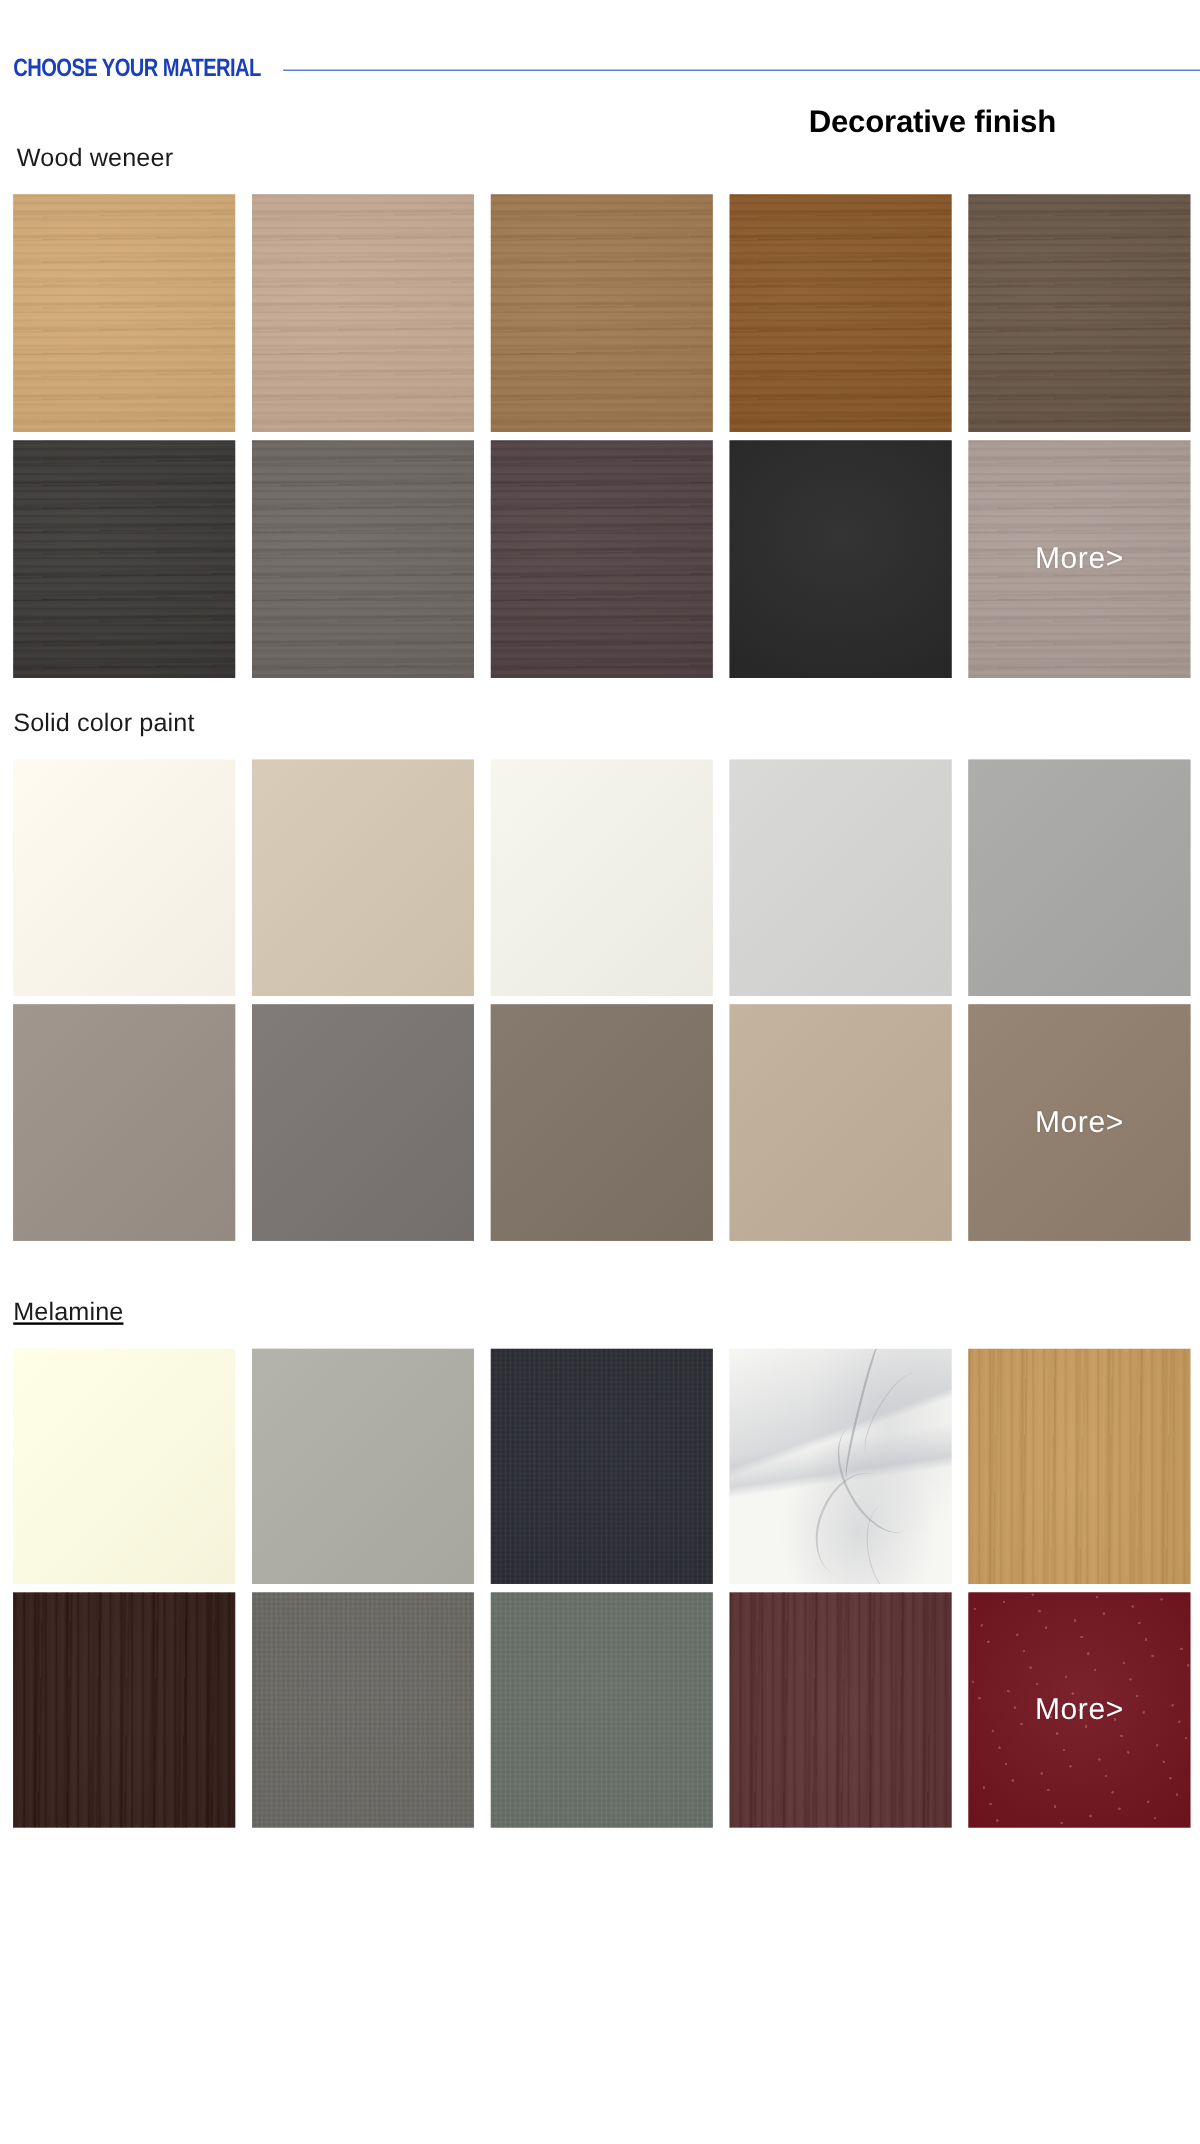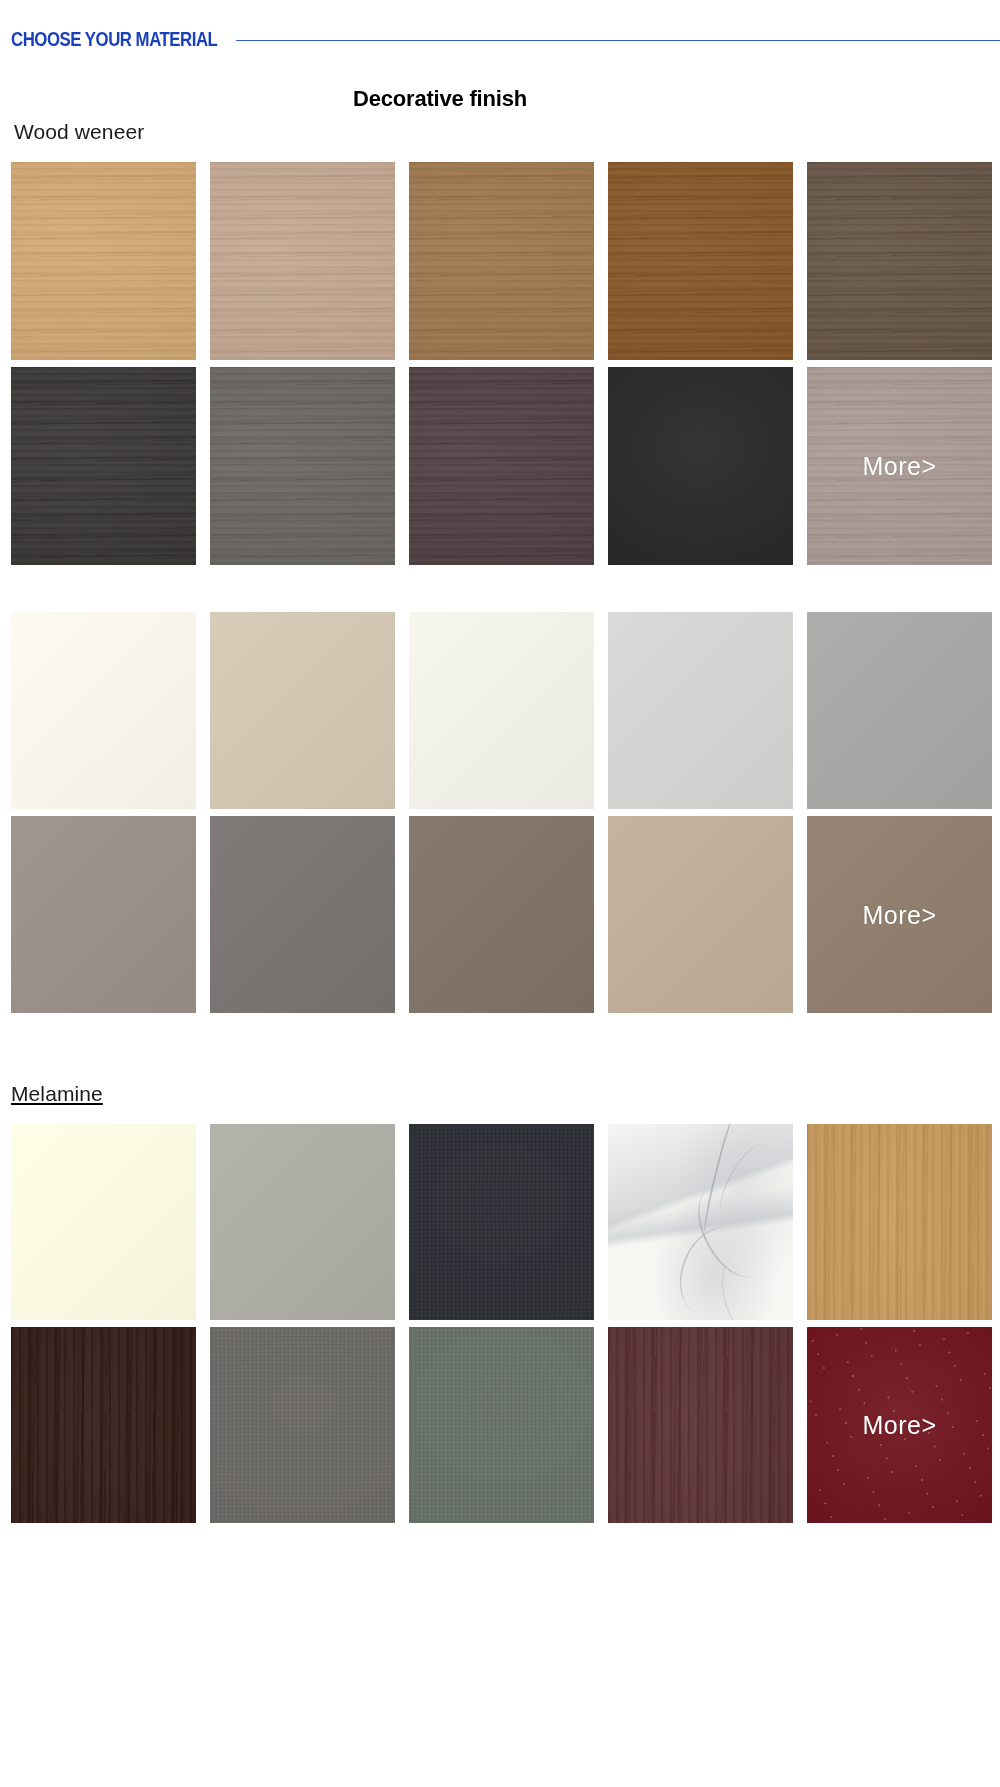--- a/index.html
+++ b/index.html
@@ -4,38 +4,38 @@
 <style>
   * { box-sizing: border-box; margin:0; padding:0; }
   html,body { background:#ffffff; }
   body {
     width:1000px; height:1787px; position:relative;
     font-family:"Liberation Sans","DejaVu Sans",sans-serif;
     overflow:hidden;
   }
 
   
-  .topbar{ position:absolute; left:0; top:27px; width:1000px; height:30px; }
+  .topbar{ position:absolute; left:0; top:45px; width:1000px; height:30px; }
   .kicker{
     position:absolute; left:11px; top:0;
     font-family:"Liberation Sans Narrow","Liberation Sans",sans-serif;
     font-weight:bold; font-style:normal;
     font-size:21px; letter-spacing:-0.6px;
     color:#1a3fba; white-space:nowrap;
     transform:scaleX(0.80); transform-origin:left center;
   }
   .rule{
     position:absolute; left:236px; top:13px; right:0; height:1px;
     background:#2f5fc4;
   }
 
   
   .page-title{
     position:absolute; left:0; top:86px; width:880px;
-    text-align:center; font-size:22px; font-weight:bold; color:#000;
+    text-align:right; font-size:26px; font-weight:bold; color:#000;
     letter-spacing:-0.2px;
   }
 
   
   .section{ position:absolute; left:0; width:892px; }
   .sec-wood{ top:121px; }
   .sec-solid{ top:592px; }
   .sec-mel{ top:1083px;text-decoration:underline; }
 
   .sec-title{
@@ -94,20 +94,21 @@
         <div class="tile" style="background: repeating-linear-gradient(rgba(64, 50, 52, 0.55) 0px, rgba(64, 50, 52, 0) 1px, rgba(92, 78, 80, 0) 3px, rgba(96, 82, 84, 0.35) 4px, rgba(96, 82, 84, 0) 6px) 0% 0% / 100% 7px, repeating-linear-gradient(179deg, rgba(52, 38, 40, 0.4) 0px, rgba(52, 38, 40, 0) 2px, rgba(86, 72, 74, 0) 14px, rgba(58, 44, 46, 0.3) 16px, rgba(86, 72, 74, 0) 19px) 0% 0% / 100% 19px, radial-gradient(120% 70% at 30% 40%, rgba(100, 86, 88, 0.45) 0%, rgba(74, 60, 62, 0.25) 70%, rgba(62, 48, 50, 0.35) 100%) 0% 0% / 100% 100% rgb(86, 72, 74);"></div>
         <div class="tile" style="background: radial-gradient(120% 100% at 50% 40%, rgba(56, 56, 56, 0.7) 0%, rgba(32, 32, 32, 0.8) 100%) rgb(42, 42, 42);"></div>
         <div class="tile" style="background: repeating-linear-gradient(rgba(149, 134, 128, 0.55) 0px, rgba(149, 134, 128, 0) 1px, rgba(177, 162, 156, 0) 3px, rgba(181, 166, 160, 0.35) 4px, rgba(181, 166, 160, 0) 6px) 0% 0% / 100% 7px, repeating-linear-gradient(179deg, rgba(137, 122, 116, 0.4) 0px, rgba(137, 122, 116, 0) 2px, rgba(171, 156, 150, 0) 14px, rgba(143, 128, 122, 0.3) 16px, rgba(171, 156, 150, 0) 19px) 0% 0% / 100% 19px, radial-gradient(120% 70% at 30% 40%, rgba(185, 170, 164, 0.45) 0%, rgba(159, 144, 138, 0.25) 70%, rgba(147, 132, 126, 0.35) 100%) 0% 0% / 100% 100% rgb(171, 156, 150);">
           <div class="more">More&gt;</div>
         </div>
       </div>
   </div>
 </div>
 
 <div class="section sec-solid">
+  <div class="sec-title">Solid color paint</div>
   <div class="grid">
     <div class="grid-row" id="solid-r0">
         <div class="tile" style="background: linear-gradient(135deg, rgba(255, 251, 240, 0.9) 0%, rgba(242, 237, 226, 0.9) 100%) rgb(250, 245, 234);"></div>
         <div class="tile" style="background: linear-gradient(135deg, rgba(217, 205, 186, 0.9) 0%, rgba(203, 191, 172, 0.9) 100%) rgb(211, 199, 180);"></div>
         <div class="tile" style="background: linear-gradient(135deg, rgba(247, 247, 240, 0.9) 0%, rgba(233, 233, 226, 0.9) 100%) rgb(241, 241, 234);"></div>
         <div class="tile" style="background: linear-gradient(135deg, rgba(218, 218, 216, 0.9) 0%, rgba(204, 204, 202, 0.9) 100%) rgb(212, 212, 210);"></div>
         <div class="tile" style="background: linear-gradient(135deg, rgba(174, 174, 172, 0.9) 0%, rgba(160, 160, 158, 0.9) 100%) rgb(168, 168, 166);"></div>
       </div>
     <div class="grid-row" id="solid-r1">
         <div class="tile" style="background: linear-gradient(135deg, rgba(161, 151, 143, 0.9) 0%, rgba(147, 137, 129, 0.9) 100%) rgb(155, 145, 137);"></div>

